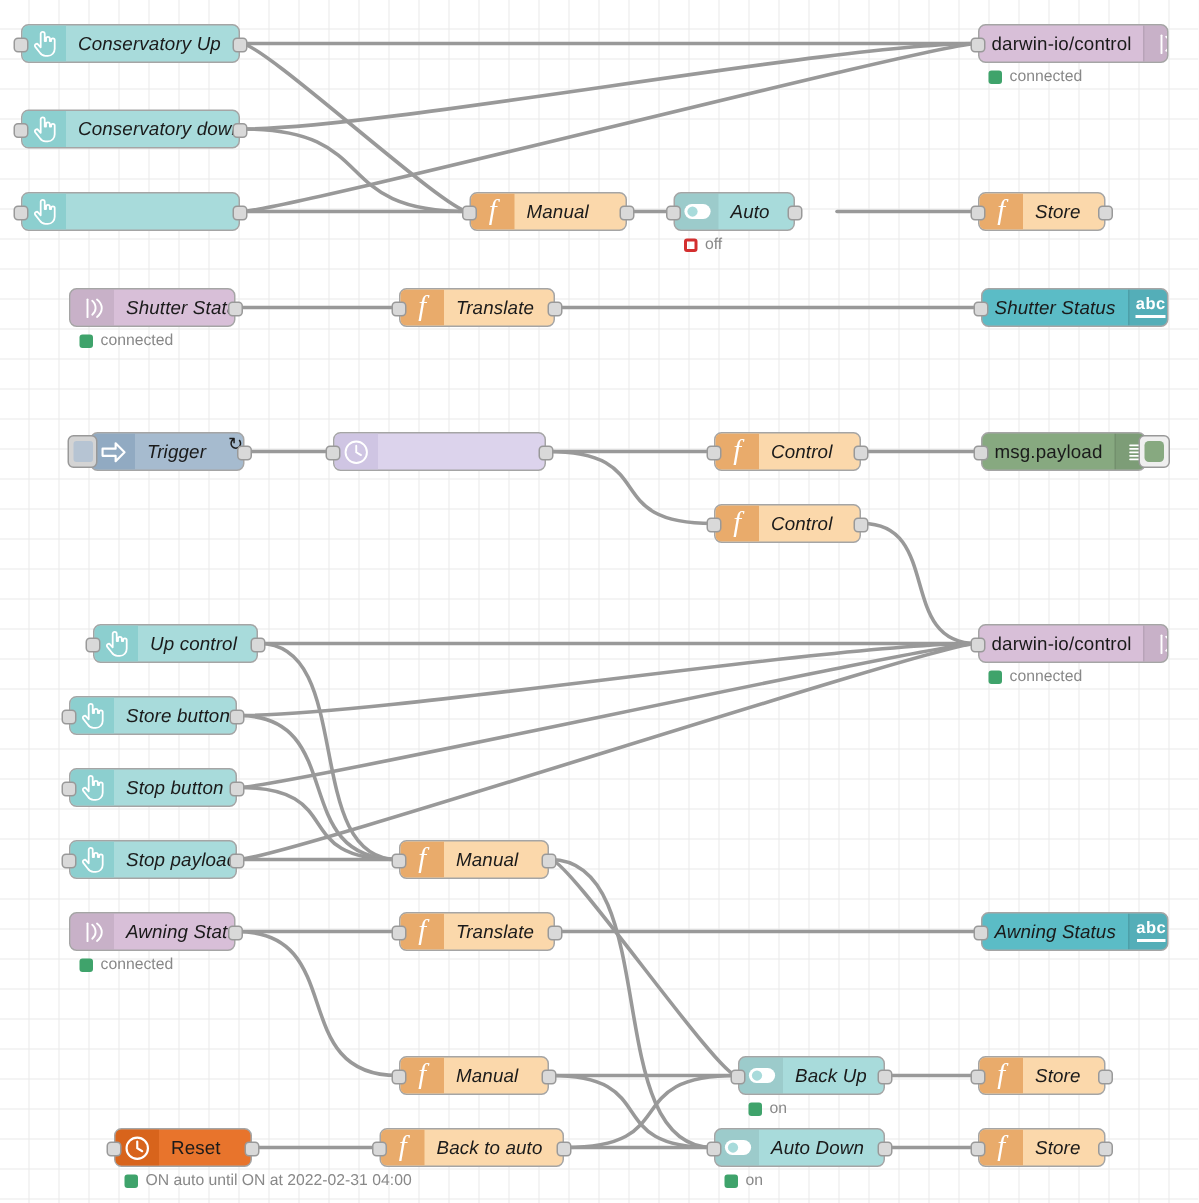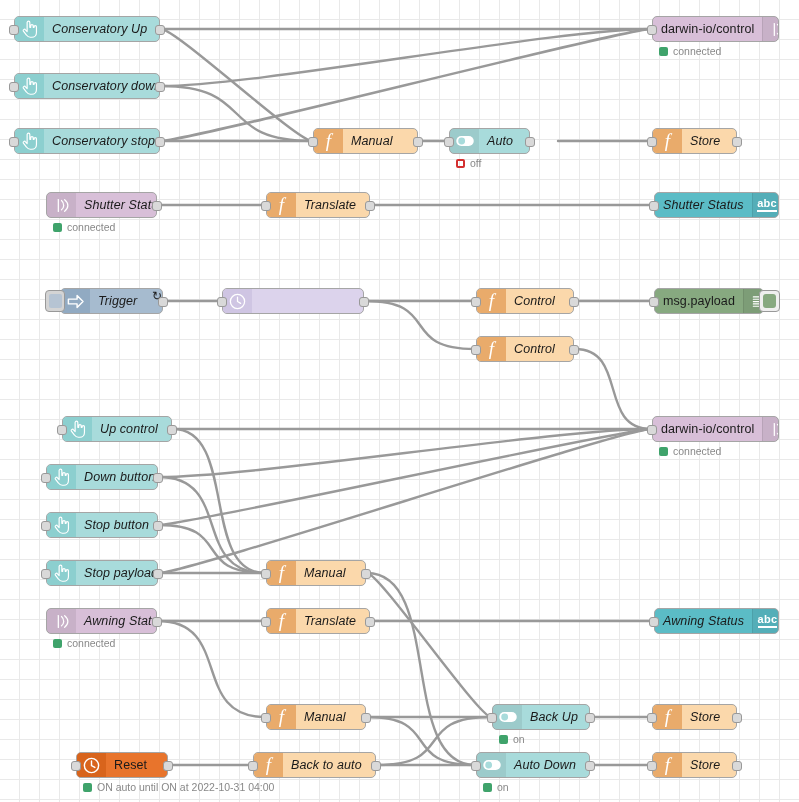--- a/index.html
+++ b/index.html
@@ -266,21 +266,20 @@
         <div class="port in"></div>
         <div class="port out"></div>
       </div>
       <div class="node n-btn" style="left: 14px; top: 128px; width: 146px;">
         <div class="node-inner">
           <span class="icon-box">
             <svg class="svgicon" width="19" height="19" viewBox="0 0 24 24">
               <path d="M9 3.2c0-1 .8-1.7 1.7-1.7s1.7.8 1.7 1.7v6.1h1.1V7.4c0-.9.8-1.6 1.6-1.6s1.6.7 1.6 1.6v1.9h1.1V8.5c0-.9.7-1.5 1.5-1.5s1.5.6 1.5 1.5v7.2c0 3.3-2.4 6.1-5.8 6.1h-2c-2.2 0-3.6-1-4.8-2.8L4.3 14c-.5-.8-.2-1.7.6-2.1.7-.4 1.6-.2 2 .5L9 14.6V3.2z" fill="none" stroke="#ffffff" stroke-width="1.5" stroke-linejoin="round"></path>
             </svg>
           </span>
-          <span class="label left">Conservatory stop</span>
         </div>
         <div class="port in"></div>
         <div class="port out"></div>
       </div>
       <div class="node n-func" style="left: 313px; top: 128px; width: 105px;">
         <div class="node-inner">
           <span class="icon-box">
             <span style="font-family:'Liberation Serif',serif;font-style:italic;font-size:19px;color:#fff;line-height:1;padding-bottom:2px;">f</span>
           </span>
           <span class="label left">Manual</span>
@@ -451,21 +450,21 @@
         <div class="port in"></div>
         <div class="port out"></div>
       </div>
       <div class="node n-btn" style="left: 46px; top: 464px; width: 112px;">
         <div class="node-inner">
           <span class="icon-box">
             <svg class="svgicon" width="19" height="19" viewBox="0 0 24 24">
               <path d="M9 3.2c0-1 .8-1.7 1.7-1.7s1.7.8 1.7 1.7v6.1h1.1V7.4c0-.9.8-1.6 1.6-1.6s1.6.7 1.6 1.6v1.9h1.1V8.5c0-.9.7-1.5 1.5-1.5s1.5.6 1.5 1.5v7.2c0 3.3-2.4 6.1-5.8 6.1h-2c-2.2 0-3.6-1-4.8-2.8L4.3 14c-.5-.8-.2-1.7.6-2.1.7-.4 1.6-.2 2 .5L9 14.6V3.2z" fill="none" stroke="#ffffff" stroke-width="1.5" stroke-linejoin="round"></path>
             </svg>
           </span>
-          <span class="label left">Down button</span>
+          <span class="label left">Store button</span>
         </div>
         <div class="port in"></div>
         <div class="port out"></div>
       </div>
       <div class="node n-btn" style="left: 46px; top: 512px; width: 112px;">
         <div class="node-inner">
           <span class="icon-box">
             <svg class="svgicon" width="19" height="19" viewBox="0 0 24 24">
               <path d="M9 3.2c0-1 .8-1.7 1.7-1.7s1.7.8 1.7 1.7v6.1h1.1V7.4c0-.9.8-1.6 1.6-1.6s1.6.7 1.6 1.6v1.9h1.1V8.5c0-.9.7-1.5 1.5-1.5s1.5.6 1.5 1.5v7.2c0 3.3-2.4 6.1-5.8 6.1h-2c-2.2 0-3.6-1-4.8-2.8L4.3 14c-.5-.8-.2-1.7.6-2.1.7-.4 1.6-.2 2 .5L9 14.6V3.2z" fill="none" stroke="#ffffff" stroke-width="1.5" stroke-linejoin="round"></path>
             </svg>
@@ -598,21 +597,21 @@
               <circle cx="12" cy="12" r="9" fill="none" stroke="#ffffff" stroke-width="1.8"></circle>
               <path d="M12 6.3V12l4.2 2.5" fill="none" stroke="#ffffff" stroke-width="1.8" stroke-linecap="round"></path>
             </svg>
           </span>
           <span class="label left plain">Reset</span>
         </div>
         <div class="port in"></div>
         <div class="port out"></div>
         <div class="status">
           <span class="dot green"></span>
-          <span>ON auto until ON at 2022-10-31 04:00</span>
+          <span>ON auto until ON at 2022-02-31 04:00</span>
         </div>
       </div>
       <div class="node n-func" style="left: 253px; top: 752px; width: 123px;">
         <div class="node-inner">
           <span class="icon-box">
             <span style="font-family:'Liberation Serif',serif;font-style:italic;font-size:19px;color:#fff;line-height:1;padding-bottom:2px;">f</span>
           </span>
           <span class="label left">Back to auto</span>
         </div>
         <div class="port in"></div>

